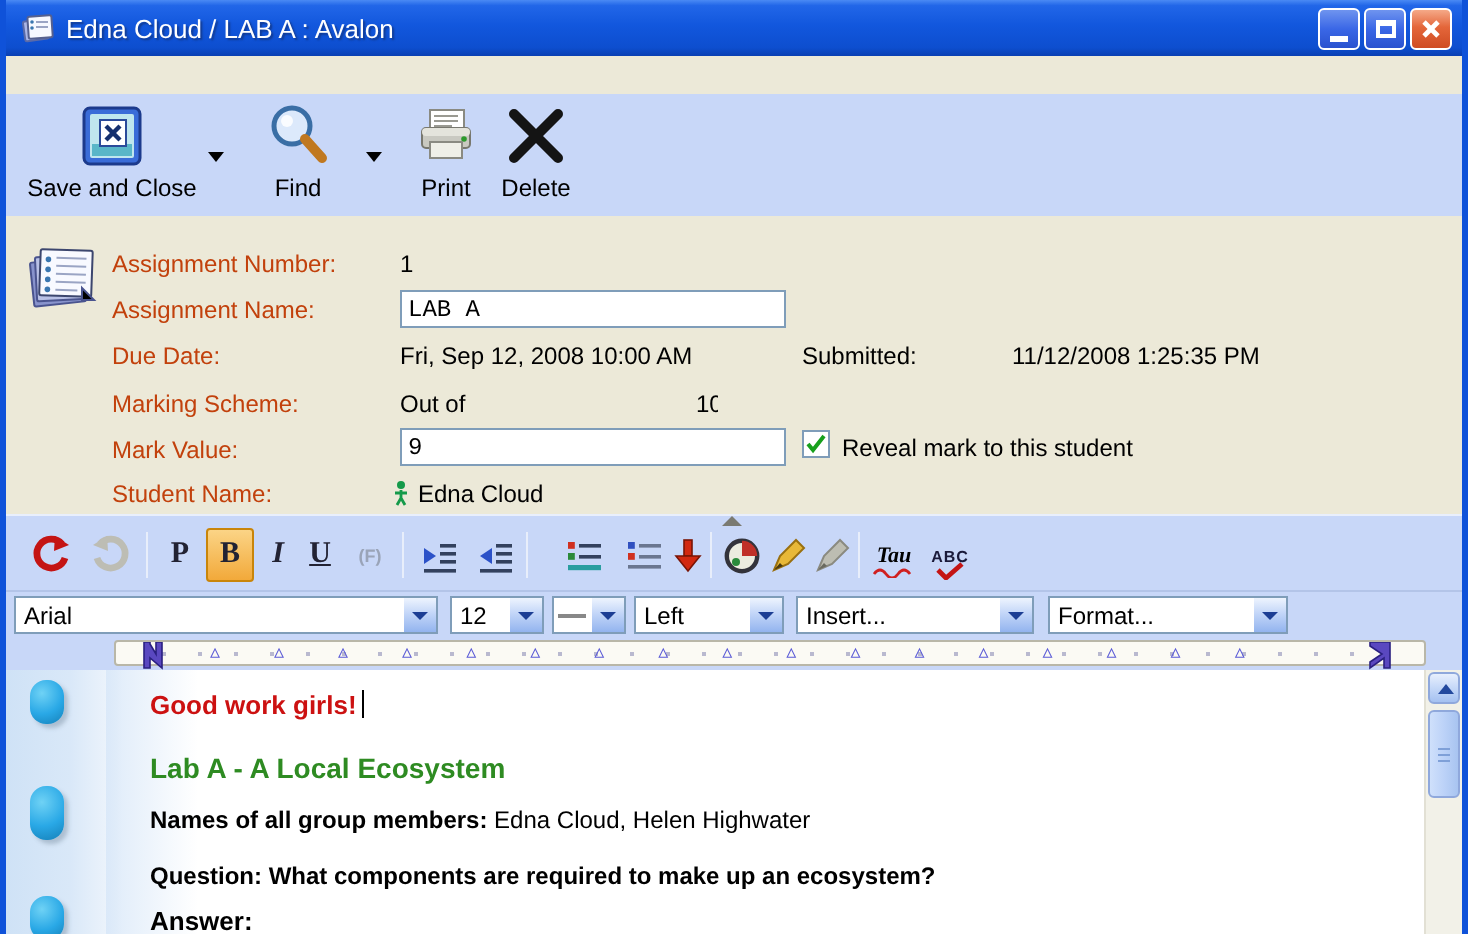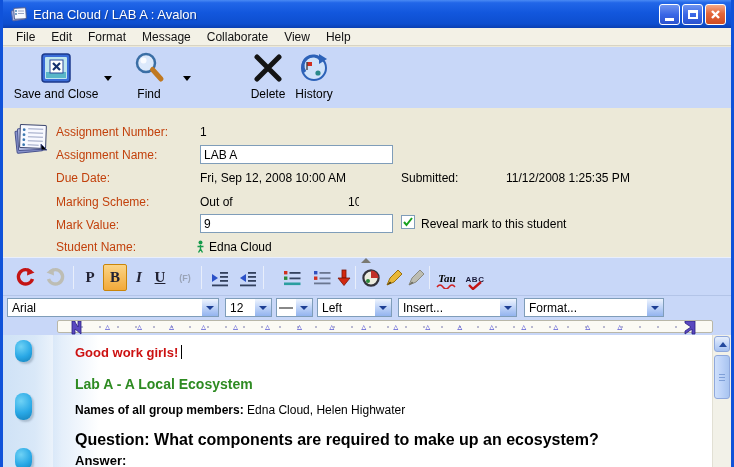--- a/index.html
+++ b/index.html
@@ -42,21 +42,21 @@
   .bigbtn .lbl{ font-size:12px; color:#000; white-space:nowrap;}
   .caretbtn{ position:absolute; width:12px; height:14px; cursor:pointer;}
   .caretbtn::after{ content:""; position:absolute; left:2px; top:5px;
     border-left:4px solid transparent; border-right:4px solid transparent; border-top:5px solid #000;}
   
   .formpanel{ position:absolute; left:0; right:0; top:108px; height:149px; background:#ece9d8; font-size:12px;}
   .frm-label{ position:absolute; left:53px; color:#c2410c; white-space:nowrap;}
   .frm-value{ position:absolute; left:197px; color:#000; white-space:nowrap;}
   .xp-input{
     position:absolute; left:197px; width:193px; height:19px;
-    border:1px solid #7f9db9; background:#fff; font-family:Liberation Sans, sans-serif;
+    border:1px solid #7f9db9; background:#fff; font-family:Liberation Mono, monospace;
     font-size:12px; padding:1px 3px; color:#000;
   }
   .outof-clip{ position:absolute; left:345px; width:11px; overflow:hidden; white-space:nowrap;}
   .xp-check{ position:absolute; left:398px; width:14px; height:14px; background:#fff;
     border:1px solid #7f9db9; cursor:pointer;}
   .assign-icon{ position:absolute; left:8px; top:12px;}
   .person-icon{ position:absolute; left:193px; top:1px;}
   
   .fmtbar{
     position:absolute; left:0; right:0; top:257px; height:39px;
@@ -97,21 +97,21 @@
   .stationery::before{ content:""; position:absolute; left:50px; top:0; bottom:0; width:46px;
     background:linear-gradient(90deg,rgba(214,230,248,.8),rgba(255,255,255,0));}
   .gem{ position:absolute; left:12px; width:17px; height:22px; border-radius:8px;
     background:radial-gradient(circle at 35% 30%,#6fd2f5 0%,#29a8e6 55%,#1580b8 100%);
     box-shadow:2px 2px 2px rgba(120,140,160,.45);}
   .para{ position:absolute; left:72px; white-space:nowrap; color:#000;}
   .p-comment{ top:10px; font-size:13px; font-weight:bold; color:#cc1111;}
   .p-heading{ top:41px; font-size:14px; font-weight:bold; color:#2e8b22;}
   .p-members{ top:68px; font-size:12px;}
   .p-members .b{ font-weight:bold;}
-  .p-question{ top:96px; font-size:16px; font-weight:bold;}
+  .p-question{ top:96px; font-size:12px; font-weight:bold;}
   .p-answer{ top:118px; font-size:13px; font-weight:bold;}
   .cursor-bar{ display:inline-block; width:1px; height:14px; background:#000; margin-left:3px; vertical-align:-2px;}
   
   .vscroll{ position:absolute; right:0; top:335px; bottom:0; width:19px; background:#f2f1e8;
     border-left:1px solid #e2e0d4;}
   .sbtn{ position:absolute; left:1px; right:1px; height:16px; border:1px solid #8fa8dc; border-radius:3px;
     background:linear-gradient(180deg,#e7effd 0%,#c5d8f8 50%,#a5c1f1 100%); cursor:pointer;}
   .sbtn.up{ top:1px;}
   .sbtn.up::after{ content:""; position:absolute; left:4px; top:5px;
     border-left:4px solid transparent; border-right:4px solid transparent; border-bottom:5px solid #23499e;}
@@ -144,29 +144,20 @@
         </div>
       <div class="wbtn close">
         <svg width="11" height="11" viewBox="0 0 11 11">
           <line x1="2" y1="2" x2="9" y2="9" stroke="#fff" stroke-width="2.4"></line>
           <line x1="9" y1="2" x2="2" y2="9" stroke="#fff" stroke-width="2.4"></line>
         </svg>
       </div>
     </div>
   </div>
 
-  <div class="menubar">
-    <span class="menu-item">File</span>
-    <span class="menu-item">Edit</span>
-    <span class="menu-item">Format</span>
-    <span class="menu-item">Message</span>
-    <span class="menu-item">Collaborate</span>
-    <span class="menu-item">View</span>
-    <span class="menu-item">Help</span>
-  </div>
 
   <div class="maintoolbar">
 
     <div class="bigbtn" style="left:5px; width:96px;">
       <div class="icn">
         <svg width="32" height="32" viewBox="0 0 32 32">
           <rect x="2" y="2" width="28" height="28" rx="3" fill="#3a6cd8" stroke="#1c3a8c" stroke-width="1.5"></rect>
           <rect x="5" y="5" width="22" height="22" rx="1" fill="#bfe6ee"></rect>
           <rect x="6" y="20" width="20" height="6" fill="#59b6c8"></rect>
           <rect x="10" y="8" width="13" height="13" fill="#fff" stroke="#2a4a9a"></rect>
@@ -183,43 +174,45 @@
         <svg width="34" height="34" viewBox="0 0 34 34">
           <circle cx="14" cy="12" r="9" fill="#dce9fb" stroke="#3a6ea5" stroke-width="2.5"></circle>
           <circle cx="11.5" cy="9.5" r="3" fill="#ffffff" opacity="0.85"></circle>
           <line x1="20.5" y1="18.5" x2="29" y2="28" stroke="#c07820" stroke-width="5" stroke-linecap="round"></line>
         </svg>
       </div>
       <div class="lbl">Find</div>
     </div>
     <div class="caretbtn" style="left:178px; top:24px;"></div>
 
+    <div class="bigbtn" style="left:197px; width:46px;">
+      <div class="icn">
+        <svg width="32" height="32" viewBox="0 0 32 32">
+          <rect x="8" y="3" width="17" height="11" fill="#fff" stroke="#8a8a82"></rect>
+          <line x1="10" y1="6" x2="22" y2="6" stroke="#9a9a92"></line>
+          <line x1="10" y1="8.5" x2="22" y2="8.5" stroke="#9a9a92"></line>
+          <line x1="10" y1="11" x2="19" y2="11" stroke="#9a9a92"></line>
+          <rect x="4" y="12" width="24" height="10" rx="2" fill="#c9c9c1" stroke="#78786f"></rect>
+          <rect x="4" y="12" width="24" height="4" rx="2" fill="#e4e4dc"></rect>
+          <circle cx="25" cy="17.5" r="1.4" fill="#2d9a2d"></circle>
+          <rect x="8" y="19" width="16" height="8" fill="#efefe8" stroke="#8a8a82"></rect>
+        </svg>
+      </div>
+      <div class="lbl">Print</div>
+    </div>
 
     <div class="bigbtn" style="left:244px; width:42px;">
       <div class="icn">
         <svg width="30" height="30" viewBox="0 0 30 30">
           <path d="M4 4 L26 26 M26 4 L4 26" stroke="#141414" stroke-width="5" stroke-linecap="round"></path>
         </svg>
       </div>
       <div class="lbl">Delete</div>
     </div>
 
-    <div class="bigbtn" style="left:287px; width:48px;">
-      <div class="icn">
-        <svg width="32" height="32" viewBox="0 0 32 32">
-          <circle cx="16" cy="16" r="12" fill="#cfe2fa" stroke="#2d62b8" stroke-width="2"></circle>
-          <path d="M7 20 A10 10 0 0 1 23 8" fill="none" stroke="#2d62b8" stroke-width="3"></path>
-          <polygon points="21,2 29,7 21,12" fill="#2d62b8"></polygon>
-          <rect x="9" y="10" width="5" height="4" fill="#d03020"></rect>
-          <line x1="9" y1="10" x2="9" y2="18" stroke="#444" stroke-width="1.4"></line>
-          <circle cx="20" cy="21" r="2.6" fill="#2a8a8a"></circle>
-        </svg>
-      </div>
-      <div class="lbl">History</div>
-    </div>
   </div>
 
   <div class="formpanel">
     <svg class="assign-icon" width="40" height="38" viewBox="0 0 40 38">
       <rect x="5" y="10" width="26" height="22" rx="1" fill="#8893cc" stroke="#4a548f" transform="rotate(-6 18 21)"></rect>
       <rect x="7" y="8" width="26" height="22" rx="1" fill="#b9c1e6" stroke="#4a548f" transform="rotate(-3 20 19)"></rect>
       <rect x="9" y="5" width="26" height="23" rx="1" fill="#f8f9ff" stroke="#3c466e" transform="rotate(2 22 16)"></rect>
       <g transform="rotate(2 22 16)">
         <circle cx="13" cy="10" r="1.4" fill="#3a76b0"></circle>
           <circle cx="13" cy="15" r="1.4" fill="#3a76b0"></circle>
@@ -391,21 +384,21 @@
       <span class="cbtn"></span>
     </div>
     <div class="xp-combo" style="left:314px; width:75px;">
       <span class="ctext">Left</span>
       <span class="cbtn"></span>
     </div>
     <div class="xp-combo" style="left:395px; width:119px;">
       <span class="ctext">Insert...</span>
       <span class="cbtn"></span>
     </div>
-    <div class="xp-combo" style="left:521px; width:140px;">
+    <div class="xp-combo" style="left:521px; width:120px;">
       <span class="ctext">Format...</span>
       <span class="cbtn"></span>
     </div>
   </div>
 
   <div class="rulerbar">
     <div class="ruler">
       <div class="ticks"></div>
       <div class="tabstops">▵▵▵▵▵▵▵▵▵▵▵▵▵▵▵▵▵</div>
       <svg class="lmargin-marker" width="12" height="14" viewBox="0 0 12 14">

